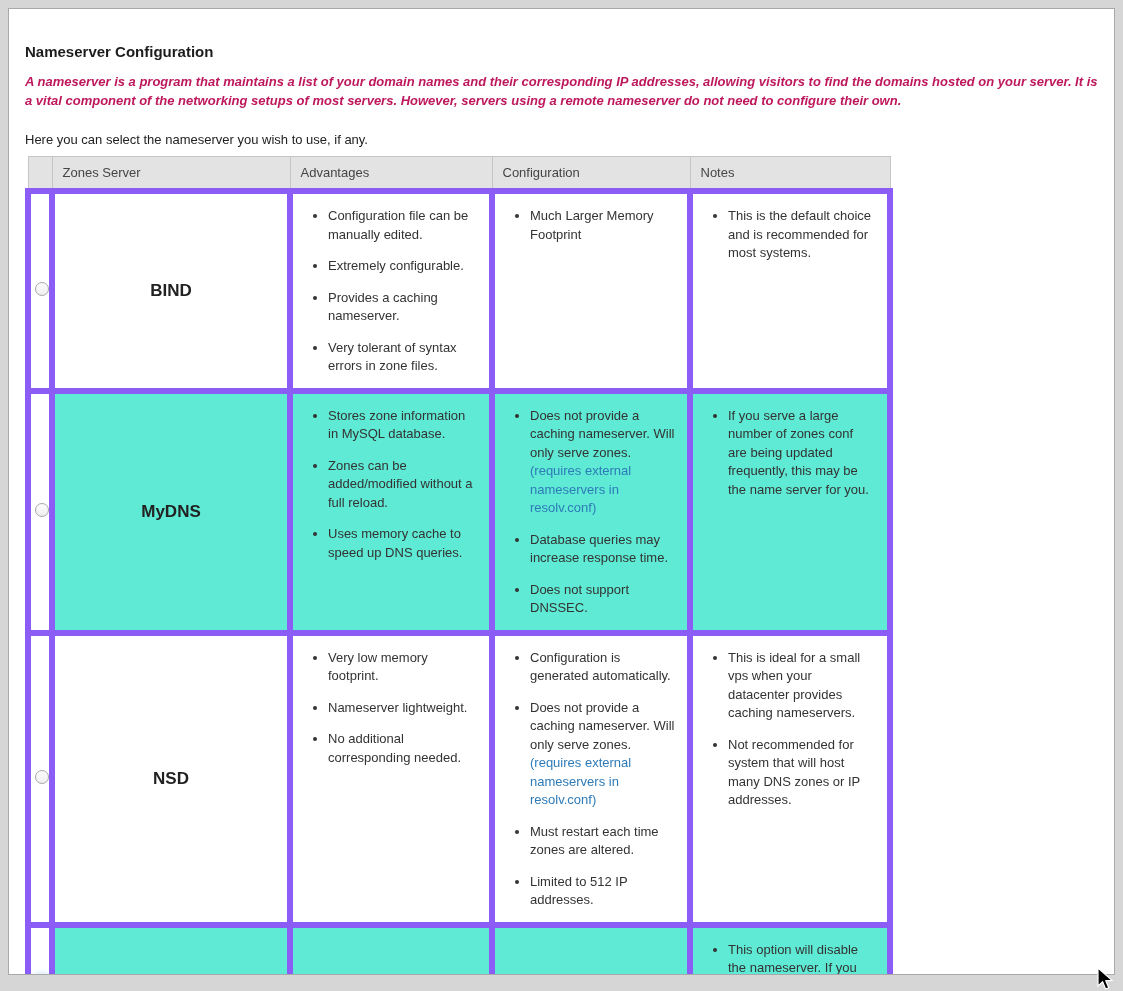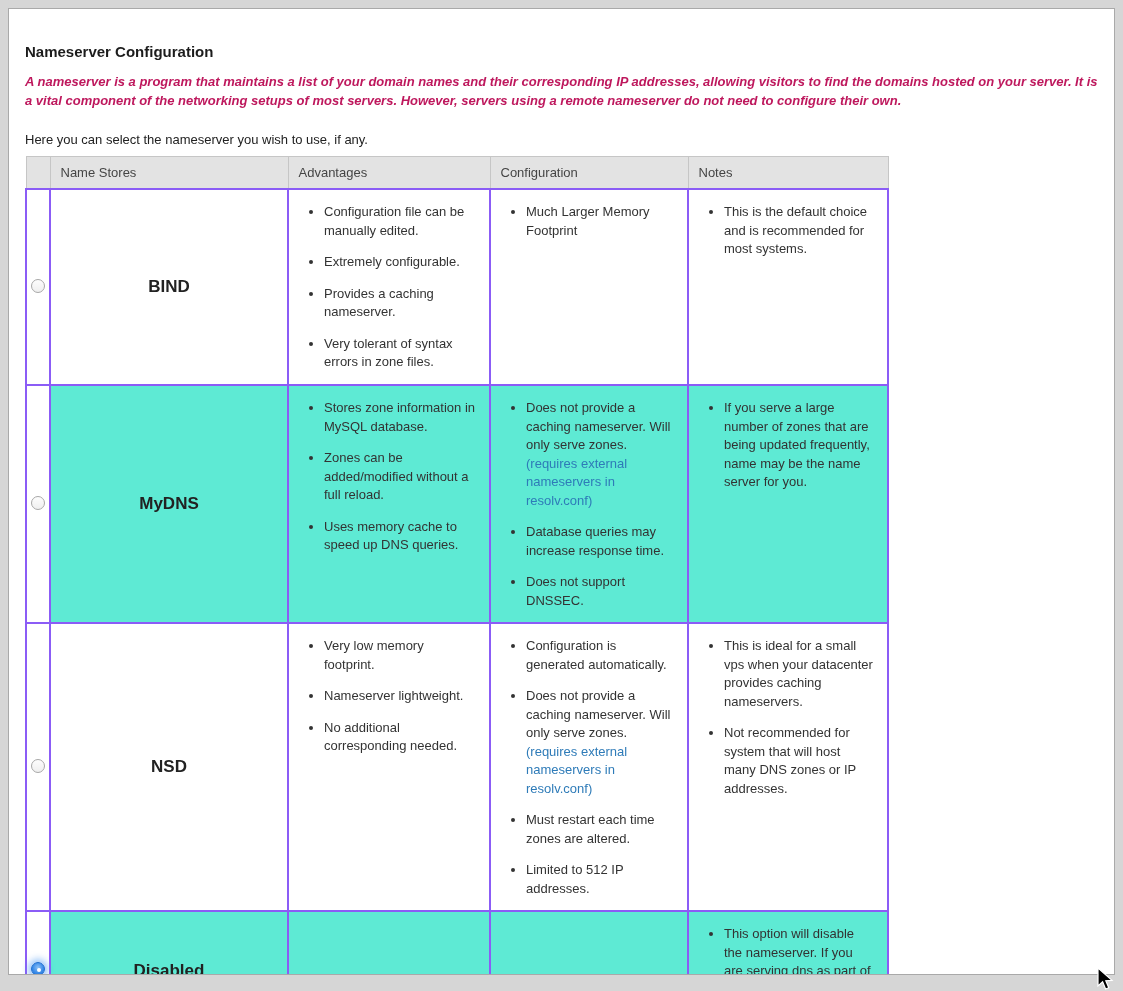--- a/index.html
+++ b/index.html
@@ -39,21 +39,21 @@
 
   .ns-table th {
     background:#e3e3e3;
     border:1px solid #c6c6c6;
     border-bottom:1px solid #b3b3b3;
     font-weight:normal; color:#454545;
     text-align:left; padding:8px 10px; font-size:13px;
     height:31px;
   }
   .ns-table td {
-    border:2px solid #8b5cf6;
+    border:6px solid #8b5cf6;
     vertical-align:top;
     background:#fff;
   }
   tr.striped td { background:#5eead4; }
   tr.striped td.radio-cell { background:#fff; }
 
   td.radio-cell { vertical-align:middle; text-align:center; padding:0 4px; }
   td.name-cell {
     vertical-align:middle; text-align:center;
     font-weight:bold; color:#222; font-size:17px;
@@ -100,21 +100,21 @@
     <colgroup>
       <col class="c-radio">
         <col class="c-name">
         <col class="c-adv">
         <col class="c-dis">
         <col class="c-notes">
     </colgroup>
     <thead>
       <tr>
         <th></th>
-        <th>Name Stores</th>
+        <th>Zones Server</th>
         <th>Advantages</th>
         <th>Configuration</th>
         <th>Notes</th>
       </tr>
     </thead>
     <tbody>
       <tr class="row-bind">
         <td class="radio-cell">
           <span class="radio"></span>
         </td>
@@ -152,21 +152,21 @@
         </td>
         <td class="content-cell">
           <ul class="bullets">
               <li>Does not provide a caching nameserver. Will only serve zones. <a class="cell-link" href="#">(requires external nameservers in resolv.conf)</a></li>
               <li>Database queries may increase response time.</li>
               <li>Does not support DNSSEC.</li>
             </ul>
         </td>
         <td class="content-cell">
           <ul class="bullets">
-              <li>If you serve a large number of zones that are being updated frequently, name may be the name server for you.</li>
+              <li>If you serve a large number of zones conf are being updated frequently, this may be the name server for you.</li>
             </ul>
         </td>
       </tr>
       <tr class="row-nsd">
         <td class="radio-cell">
           <span class="radio"></span>
         </td>
         <td class="name-cell">NSD</td>
         <td class="content-cell">
           <ul class="bullets">

